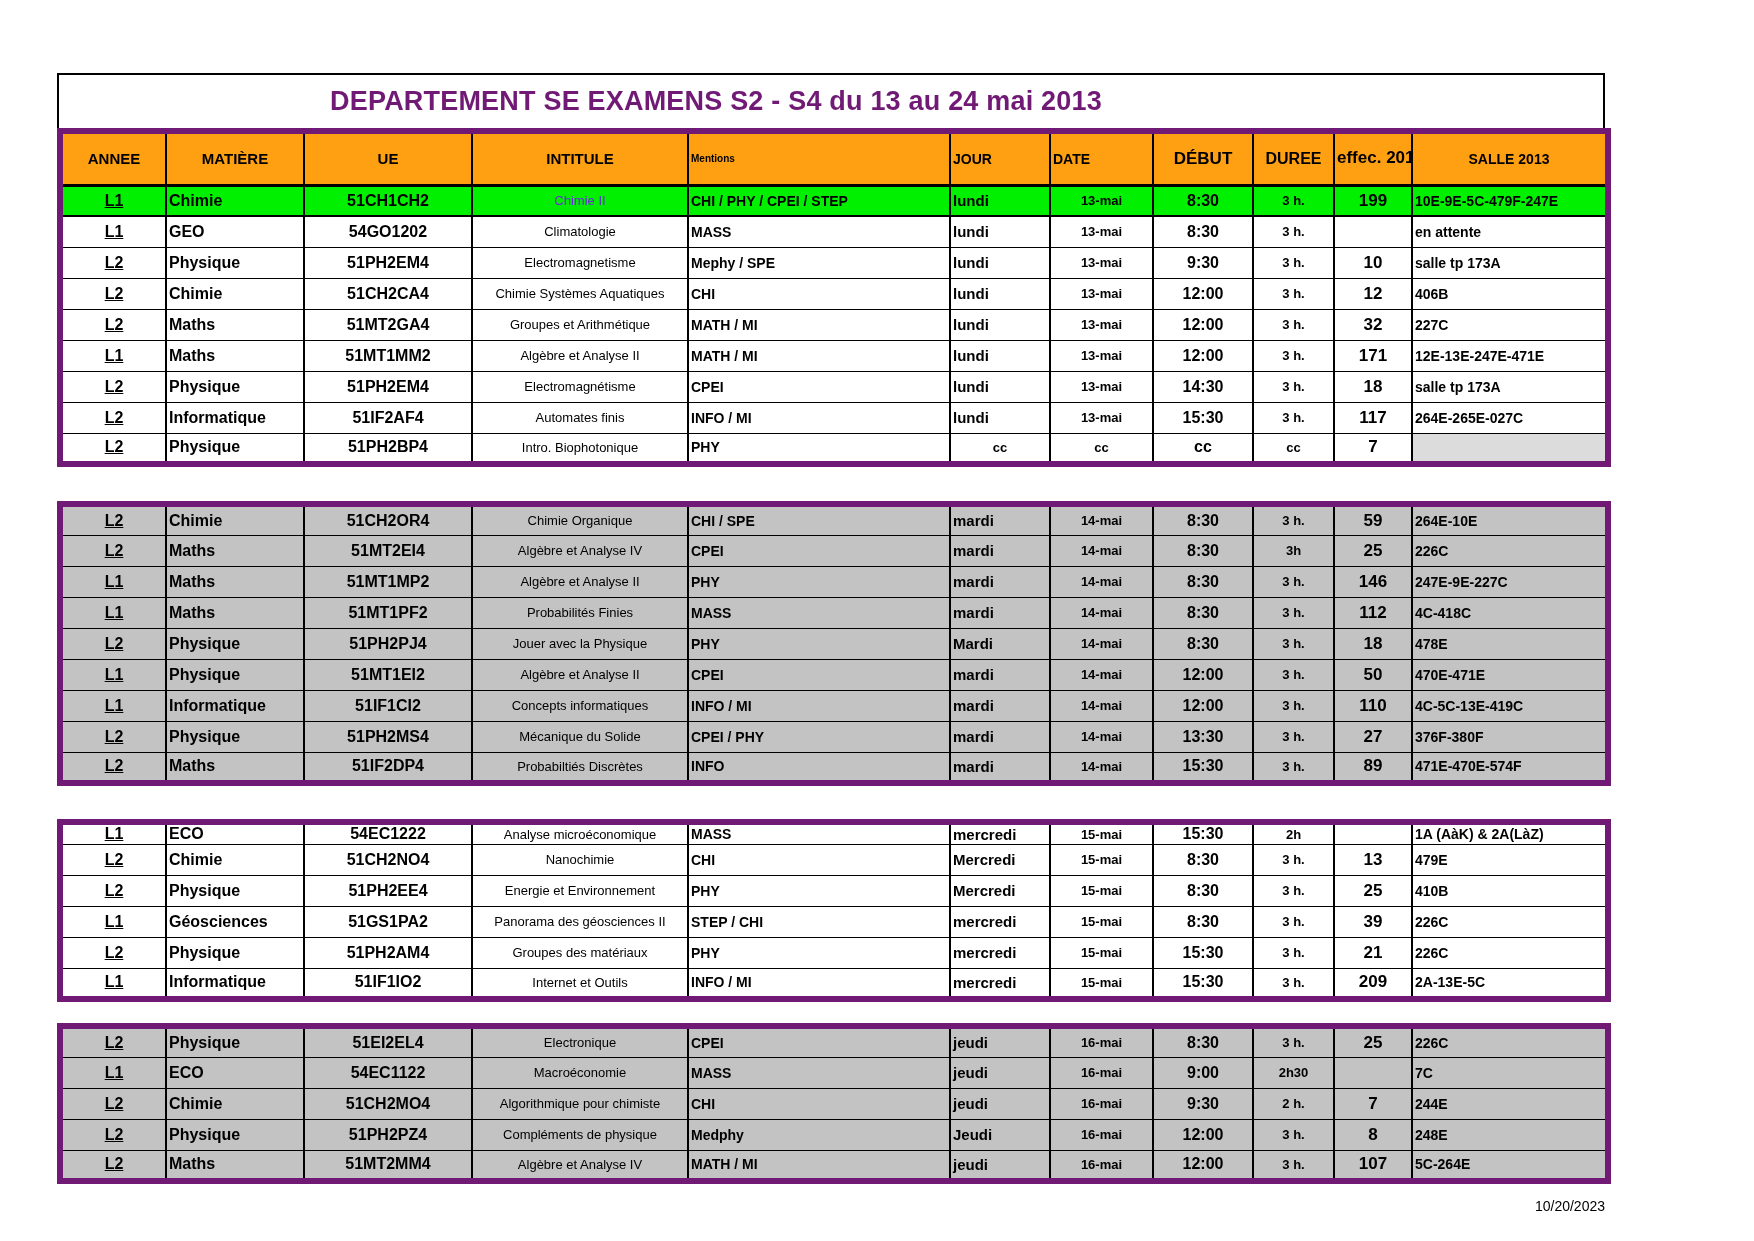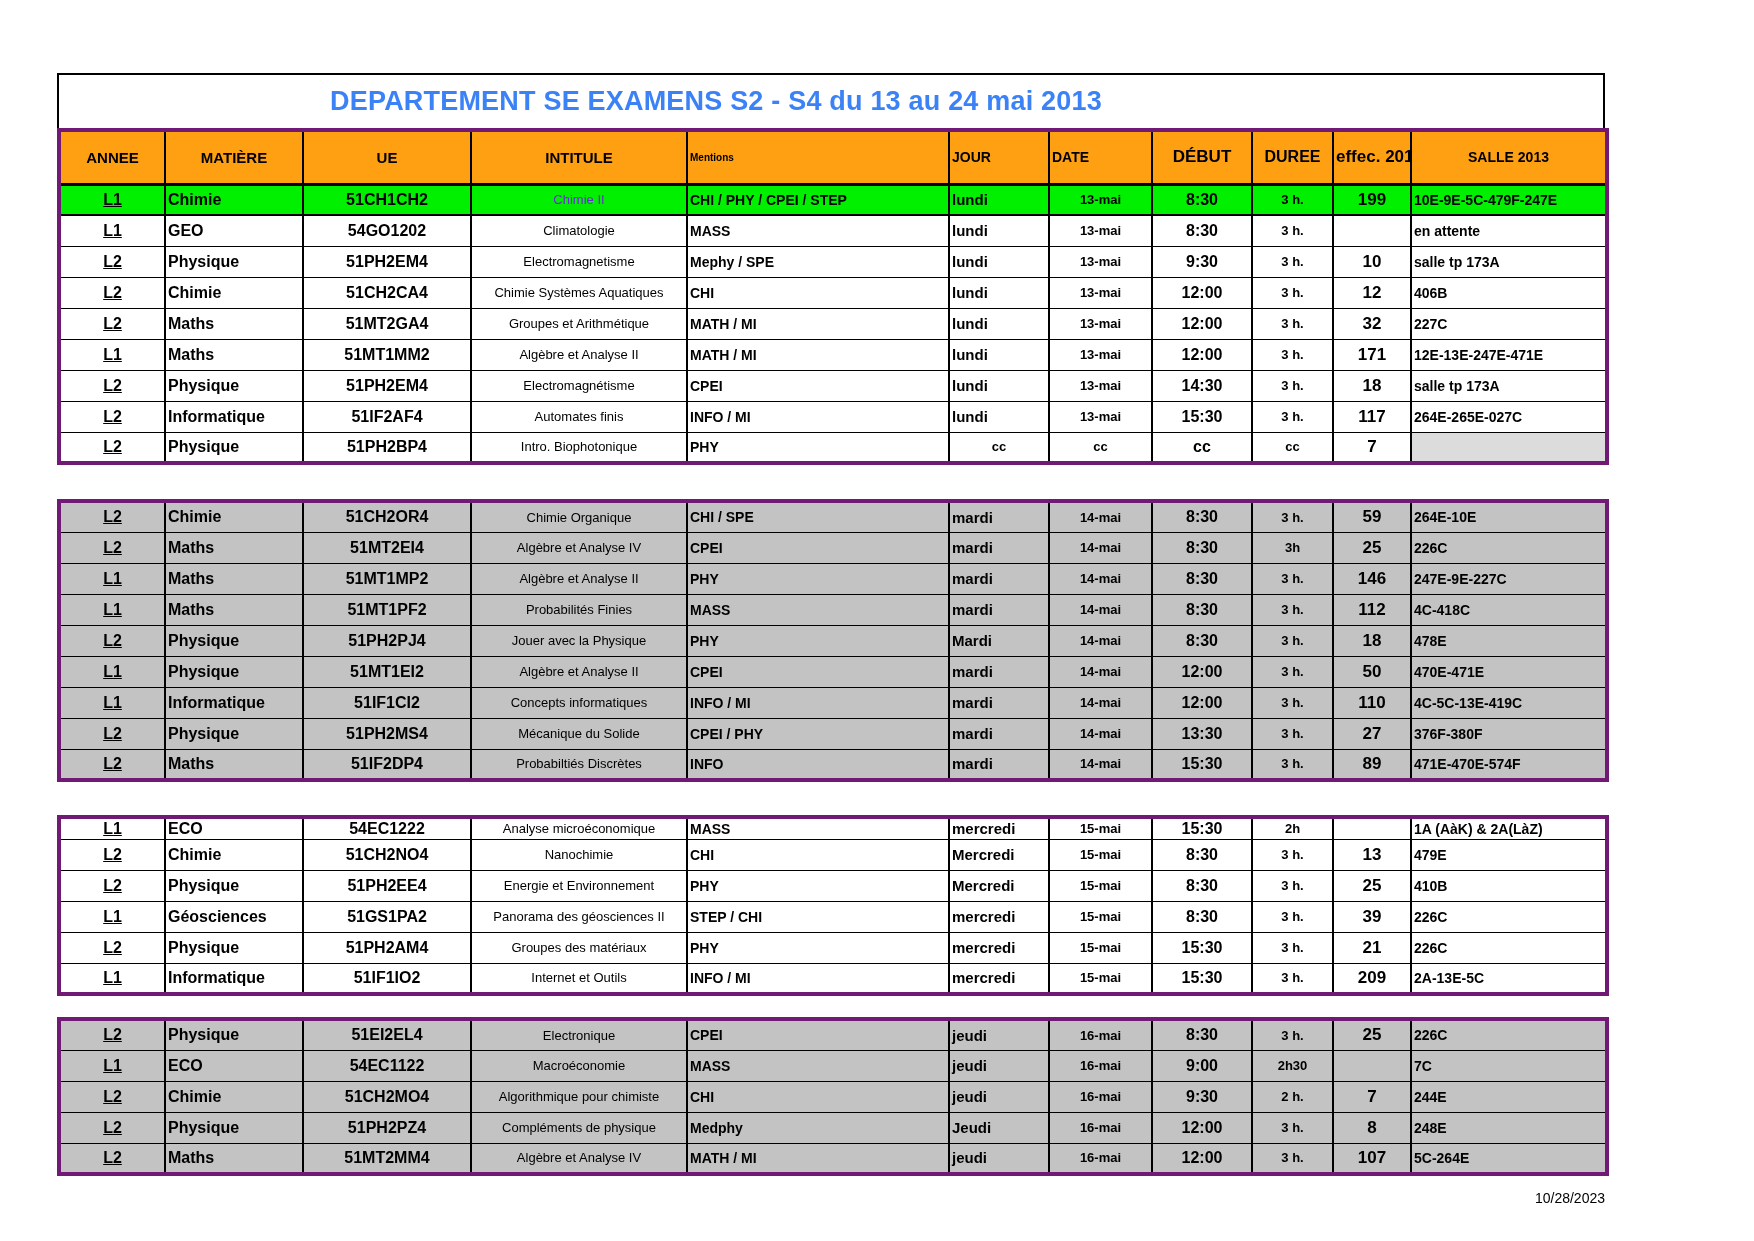--- a/index.html
+++ b/index.html
@@ -7,26 +7,26 @@
   .sheet {
     position:relative; width:1754px; height:1241px; background:#ffffff;
     font-family:"Liberation Sans", sans-serif; overflow:hidden;
   }
   .doc { position:absolute; left:57px; top:73px; width:1548px; }
 
   .title-box {
     border:2px solid #000; border-bottom:none; height:55px;
     display:flex; align-items:center; justify-content:center;
     padding-right:230px;
-    font-size:27px; font-weight:bold; color:#3b82f6; letter-spacing:0.2px;
+    font-size:27px; font-weight:bold; color:#701a75; letter-spacing:0.2px;
     background:#fff;
   }
 
   table.grid { border-collapse:collapse; table-layout:fixed; width:1548px; background:#fff; }
-  table.grid { border:4px solid #701a75; }
+  table.grid { border:6px solid #701a75; }
   table.grid th, table.grid td {
     border:1px solid #000; border-left-width:2px; border-right-width:2px;
     overflow:hidden; white-space:nowrap; padding:0 2px; color:#000;
   }
 
   
   col.w-annee{width:106px} col.w-matiere{width:138px} col.w-ue{width:168px}
   col.w-intitule{width:216px} col.w-mentions{width:262px} col.w-jour{width:100px}
   col.w-date{width:103px} col.w-debut{width:100px} col.w-duree{width:81px}
   col.w-effec{width:78px} col.w-salle{width:196px}
@@ -544,15 +544,15 @@
             <td class="c-jour">jeudi</td>
             <td class="c-date">16-mai</td>
             <td class="c-debut">12:00</td>
             <td class="c-duree">3 h.</td>
             <td class="c-effec">107</td>
             <td class="c-salle">5C-264E</td>
           </tr>
         </tbody>
     </table>
 
-    <div class="footer">10/28/2023</div>
+    <div class="footer">10/20/2023</div>
   </div>
 </div>
 
 </body></html>

